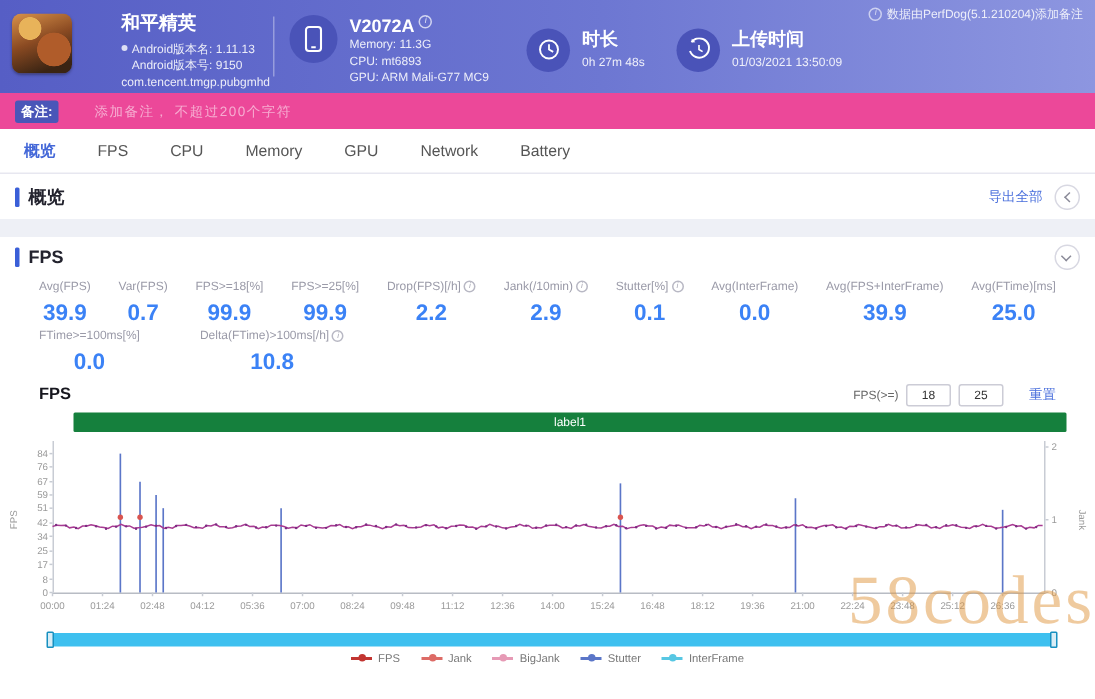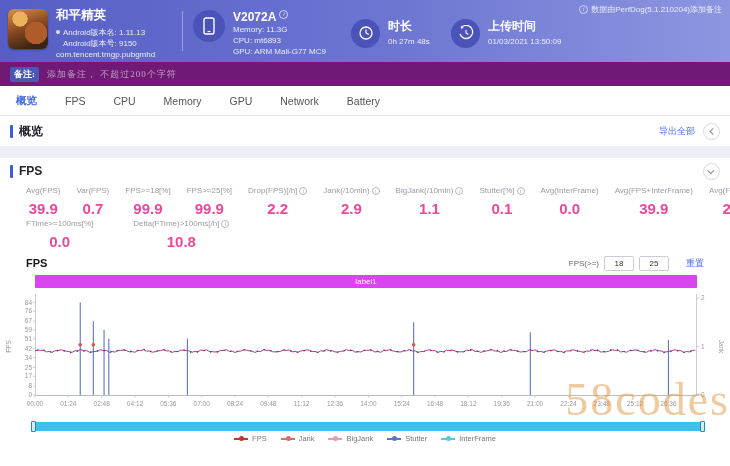--- a/index.html
+++ b/index.html
@@ -3,21 +3,21 @@
 <meta charset="utf-8">
 <style>
   * { margin:0; padding:0; box-sizing:border-box; }
   html,body { width:730px; height:466px; overflow:hidden; background:#fff;
     font-family:"Liberation Sans", sans-serif; }
   .page { width:730px; height:466px; position:relative; }
 
   
   .header { height:62px; background:linear-gradient(90deg,#565ec5,#6d77d2 55%,#8d96e0);
     color:#fff; display:flex; align-items:center; padding:0 8px; position:relative; }
-  .app-block { display:flex; gap:8px; width:172px; align-items:flex-start; padding-top:4px; }
+  .app-block { display:flex; gap:8px; width:172px; align-items:flex-start; padding-top:4px;justify-content:space-between; }
   .app-icon { width:40px; height:40px; border-radius:6px; flex:none; margin-top:2px;
     background:radial-gradient(circle at 30% 25%, #e8b35a 0 18%, transparent 19%),
                radial-gradient(circle at 70% 60%, #b05c2a 0 30%, transparent 31%),
                linear-gradient(160deg,#d9924a,#8a4a22 45%,#3a2413 85%);
     box-shadow:0 1px 2px rgba(0,0,0,.35); }
   .app-name { font-size:12.5px; font-weight:bold; margin-bottom:3px; }
   .app-line { font-size:8px; opacity:.88; line-height:11px; white-space:nowrap; }
   .app-line .dot { display:inline-block; width:4px; height:4px; background:#fff; border-radius:50%;
     margin-right:3px; vertical-align:middle; opacity:.9; }
   .vdivider { width:1px; height:40px; background:rgba(255,255,255,.35); margin:0 10px 0 2px; }
@@ -34,22 +34,22 @@
   .blur-pill { width:46px; height:11px; margin-top:4px; border-radius:2px;
     background:rgba(255,255,255,.45); filter:blur(1.2px); }
   .model-row { display:flex; align-items:center; gap:3px; }
   .info-i { display:inline-block; width:9px; height:9px; border:1px solid rgba(255,255,255,.7);
     border-radius:50%; font-size:6px; line-height:7px; text-align:center; color:rgba(255,255,255,.8);
     font-style:italic; flex:none; }
   .source-note { position:absolute; top:4px; right:8px; font-size:8px; opacity:.85;
     display:flex; align-items:center; gap:3px; }
 
   
-  .note-bar { height:24px; background:#701a75; display:flex; align-items:center; padding:0 10px;
-    gap:8px;font-family:Liberation Serif, serif; }
+  .note-bar { height:24px; background:#ec4899; display:flex; align-items:center; padding:0 10px;
+    gap:24px; }
   .note-label { color:#fff; font-size:9px; font-weight:bold; background:#4a56b8; padding:1px 4px;
     border-radius:2px; }
   .note-placeholder { color:rgba(255,255,255,.55); font-size:9px; letter-spacing:1px; }
 
   
   .tabs { height:30px; display:flex; align-items:stretch; border-bottom:1px solid #e7e7f0;
     padding-left:2px; background:#fff; }
   .tab { font-size:10.5px; color:#555; display:flex; align-items:center; padding:0 14px;
     cursor:pointer; position:relative; }
   .tab.active { color:#4468d8; font-weight:bold; }
@@ -70,35 +70,35 @@
 
   
   .fps-section { background:#fff; position:relative; }
   .fps-title-row { height:24px; display:flex; align-items:center; justify-content:space-between;
     padding:2px 10px 0; }
   .metrics-row { display:flex; justify-content:space-between; padding:4px 26px 0;gap:16px; }
   .metrics-row.second { justify-content:flex-start; gap:40px; padding-top:2px; }
   .metric { text-align:center; }
   .metric .mlabel { font-size:8px; color:#9a9aa8; white-space:nowrap; display:flex;
     align-items:center; gap:2px; justify-content:center; }
-  .metric .mvalue { font-size:15px; font-weight:bold; color:#ec4899; margin-top:5px; }
+  .metric .mvalue { font-size:15px; font-weight:bold; color:#3b82f6; margin-top:5px; }
   .minfo { display:inline-block; width:8px; height:8px; border:1px solid #b8b8c4; border-radius:50%;
     font-size:5.5px; line-height:7px; color:#a8a8b4; font-style:italic; text-align:center; }
 
   .chart-head { height:22px; display:flex; align-items:center; justify-content:space-between;
     padding:4px 26px 0 26px; }
   .chart-fps-label { font-size:11px; font-weight:bold; color:#17171f; }
   .thr-group { display:flex; align-items:center; gap:5px; }
   .thr-label { font-size:8px; color:#666; }
   .thr-input { width:30px; height:15px; border:1px solid #ccccd6; border-radius:2px; font-size:8px;
     text-align:center; color:#333; font-family:"Liberation Sans",sans-serif; }
   .reset-link { font-size:9px; color:#4a6fdc; cursor:pointer;margin-left:12px; }
 
   .chart-area { position:relative; height:172px; margin-top:3px; }
-  .banner { position:absolute; left:35px; width:662px; top:0; height:13px; background:#d946ef;
+  .banner { position:absolute; left:49px; width:662px; top:0; height:13px; background:#15803d;
     border-radius:1px; color:#fff; font-size:8px; display:flex; align-items:center;
     justify-content:center; }
   #chart { position:absolute; left:0; top:15px; }
   #chart text { fill:#999; font-size:6.5px; font-family:"Liberation Sans",sans-serif; }
   .scrollbar { position:absolute; left:33px; width:670px; top:147px; height:9px; background:#3ec0ef;
     border-radius:1px; cursor:pointer; }
   .scrollbar .handle { position:absolute; top:-1px; width:5px; height:11px; background:#d8edf6;
     border:1px solid #1790c0; border-radius:1px; }
   .scrollbar .handle.left { left:-2px; } .scrollbar .handle.right { right:-2px; }
   .legend { position:absolute; left:0; right:0; top:159px; display:flex; justify-content:center;
@@ -252,27 +252,20 @@
             <span class="minfo">i</span>
           </div>
           <div class="mvalue">2.2</div>
         </div>
         <div class="metric">
           <div class="mlabel">
             <span>Jank(/10min)</span>
             <span class="minfo">i</span>
           </div>
           <div class="mvalue">2.9</div>
-        </div>
-        <div class="metric">
-          <div class="mlabel">
-            <span>BigJank(/10min)</span>
-            <span class="minfo">i</span>
-          </div>
-          <div class="mvalue">1.1</div>
         </div>
         <div class="metric">
           <div class="mlabel">
             <span>Stutter[%]</span>
             <span class="minfo">i</span>
           </div>
           <div class="mvalue">0.1</div>
         </div>
         <div class="metric">
           <div class="mlabel">

